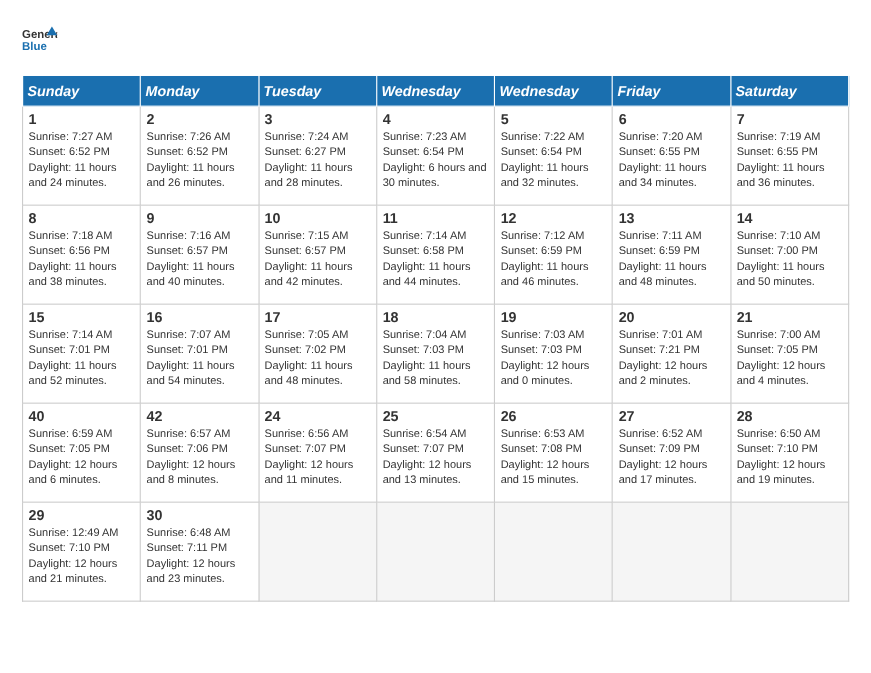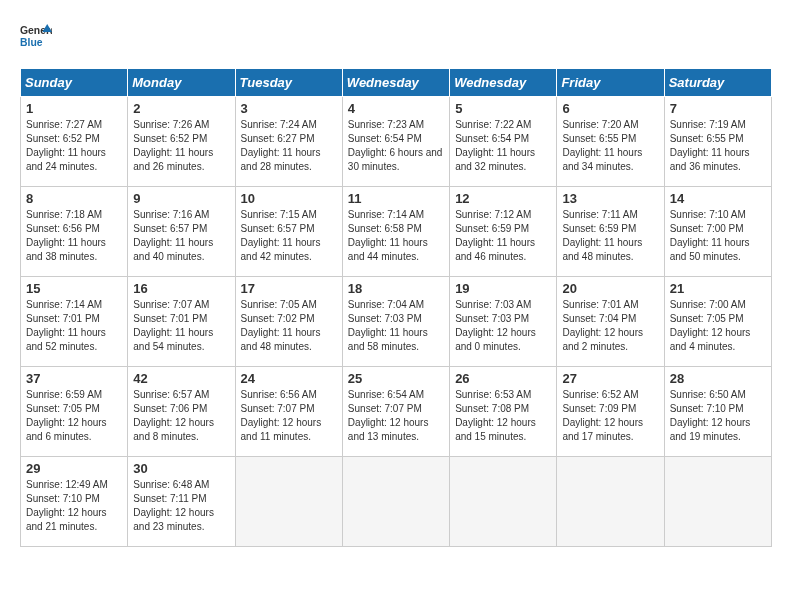--- a/index.html
+++ b/index.html
@@ -258,36 +258,36 @@
         <div class="day-info">
           <span>Sunrise: 7:03 AM</span><br>
           <span>Sunset: 7:03 PM</span><br>
           <span>Daylight: 12 hours and 0 minutes.</span>
         </div>
       </td>
         <td>
         <span class="day-num">20</span>
         <div class="day-info">
           <span>Sunrise: 7:01 AM</span><br>
-          <span>Sunset: 7:04 PM</span><br>
+          <span>Sunset: 7:21 PM</span><br>
           <span>Daylight: 12 hours and 2 minutes.</span>
         </div>
       </td>
         <td>
         <span class="day-num">21</span>
         <div class="day-info">
           <span>Sunrise: 7:00 AM</span><br>
           <span>Sunset: 7:05 PM</span><br>
           <span>Daylight: 12 hours and 4 minutes.</span>
         </div>
       </td>
       </tr>
       <tr>
         <td>
-        <span class="day-num">37</span>
+        <span class="day-num">40</span>
         <div class="day-info">
           <span>Sunrise: 6:59 AM</span><br>
           <span>Sunset: 7:05 PM</span><br>
           <span>Daylight: 12 hours and 6 minutes.</span>
         </div>
       </td>
         <td>
         <span class="day-num">42</span>
         <div class="day-info">
           <span>Sunrise: 6:57 AM</span><br>

